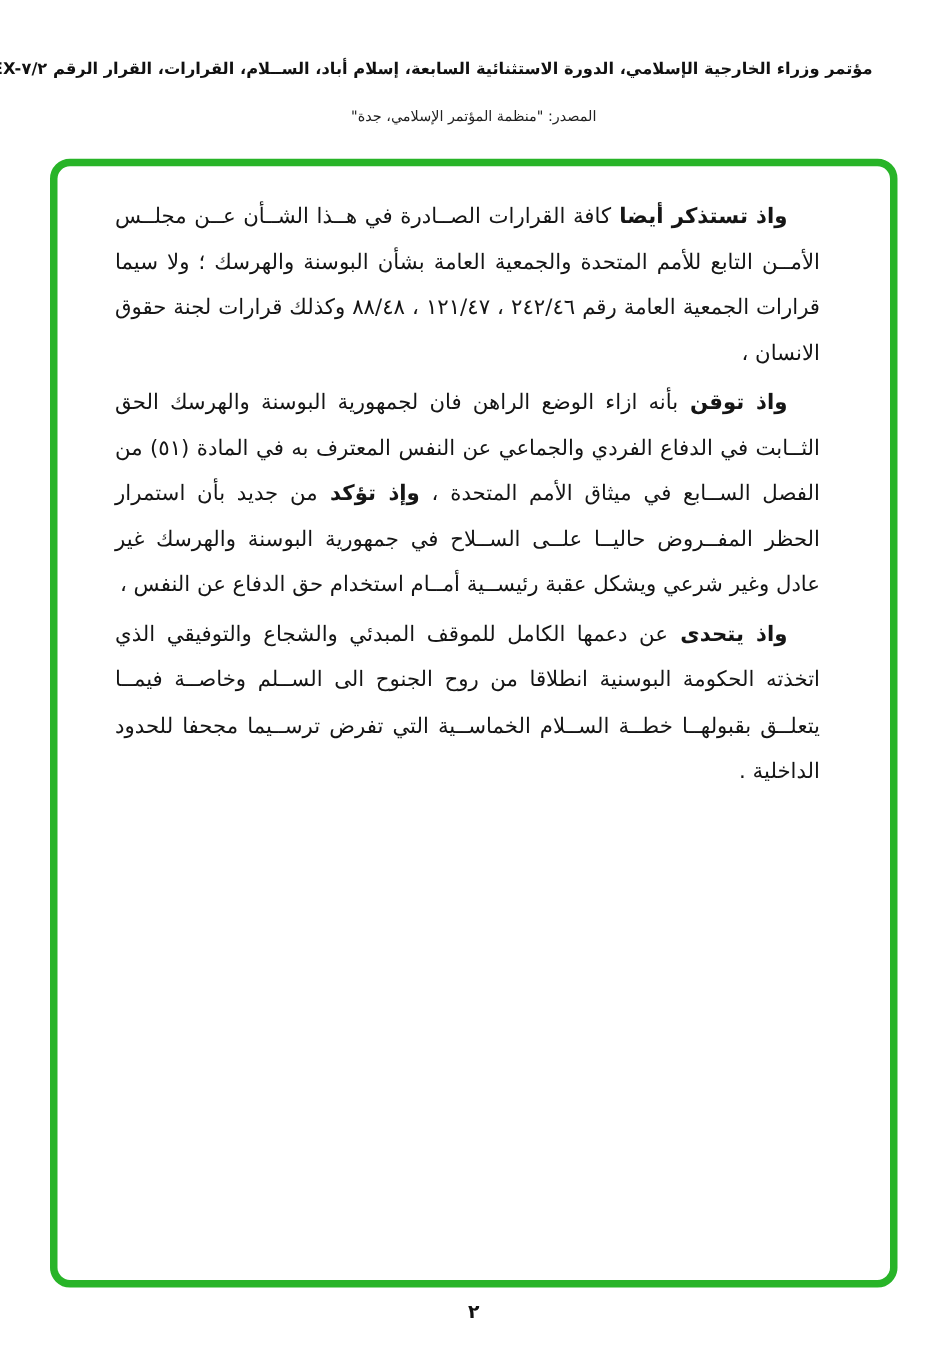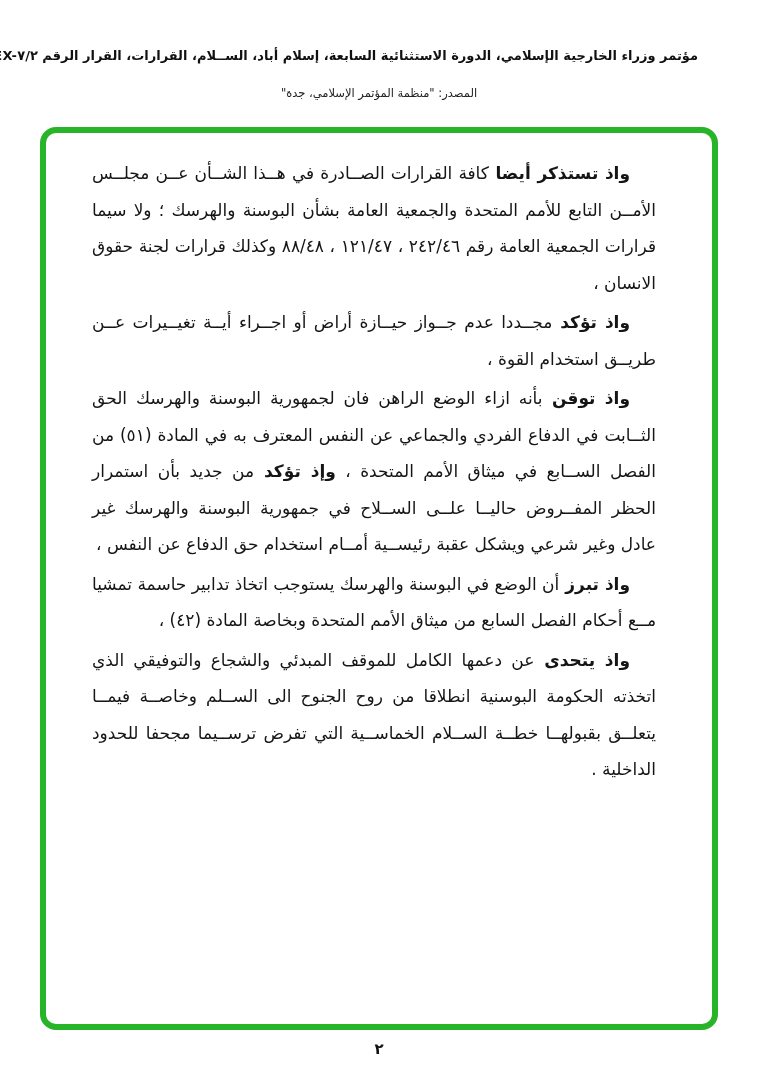--- a/index.html
+++ b/index.html
@@ -84,22 +84,20 @@
 
   <div class="header-line1" dir="rtl">
     <span>مؤتمر وزراء الخارجية الإسلامي، الدورة الاستثنائية السابعة، إسلام أباد، الســلام، القرارات، القرار الرقم </span><span class="code" dir="ltr">EX-٧/٢</span>
   </div>
 
   <div class="header-line2" dir="rtl">المصدر: "منظمة المؤتمر الإسلامي، جدة"</div>
 
   <div class="green-box" style="border-color: rgb(40, 180, 40);">
     <div class="content" id="paragraphs" dir="rtl" style="color: rgb(21, 21, 21);">
         <p class="para"><span class="seg b">واذ تستذكر أيضا </span><span class="seg">كافة القرارات الصــادرة في هــذا الشــأن عــن مجلــس الأمــن التابع للأمم المتحدة والجمعية العامة بشأن البوسنة والهرسك ؛ ولا سيما قرارات الجمعية العامة رقم ٢٤٢/٤٦ ، ١٢١/٤٧ ، ٨٨/٤٨ وكذلك قرارات لجنة حقوق الانسان ،</span></p>
-        <p class="para"><span class="seg b">واذ تؤكد </span><span class="seg">مجــددا عدم جــواز حيــازة أراض أو اجــراء أيــة تغيــيرات عــن طريــق استخدام القوة ،</span></p>
         <p class="para"><span class="seg b">واذ توقن </span><span class="seg">بأنه ازاء الوضع الراهن فان لجمهورية البوسنة والهرسك الحق الثــابت في الدفاع الفردي والجماعي عن النفس المعترف به في المادة (٥١) من الفصل الســابع في ميثاق الأمم المتحدة ، </span><span class="seg b">وإذ تؤكد </span><span class="seg">من جديد بأن استمرار الحظر المفــروض حاليــا علــى الســلاح في جمهورية البوسنة والهرسك غير عادل وغير شرعي ويشكل عقبة رئيســية أمــام استخدام حق الدفاع عن النفس ،</span></p>
-        <p class="para"><span class="seg b">واذ تبرز </span><span class="seg">أن الوضع في البوسنة والهرسك يستوجب اتخاذ تدابير حاسمة تمشيا مــع أحكام الفصل السابع من ميثاق الأمم المتحدة وبخاصة المادة (٤٢) ،</span></p>
         <p class="para"><span class="seg b">واذ يتحدى </span><span class="seg">عن دعمها الكامل للموقف المبدئي والشجاع والتوفيقي الذي اتخذته الحكومة البوسنية انطلاقا من روح الجنوح الى الســلم وخاصــة فيمــا يتعلــق بقبولهــا خطــة الســلام الخماســية التي تفرض ترســيما مجحفا للحدود الداخلية .</span></p>
       </div>
   </div>
 
   <div class="page-number">٢</div>
 
 </div>
 
 </body></html>

